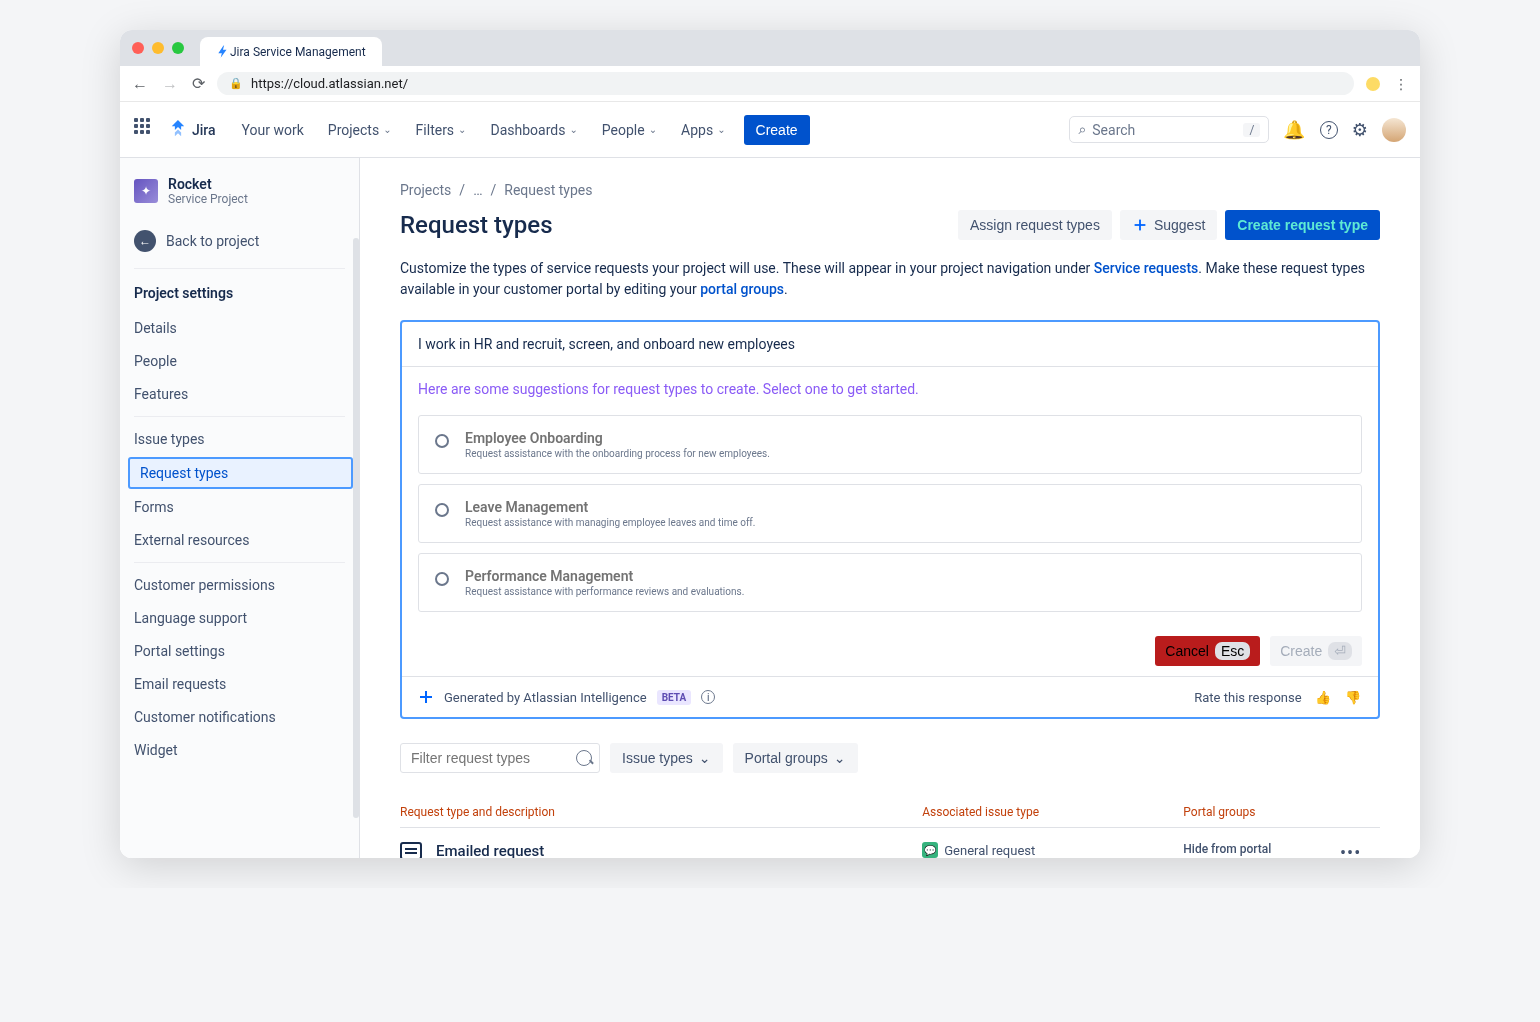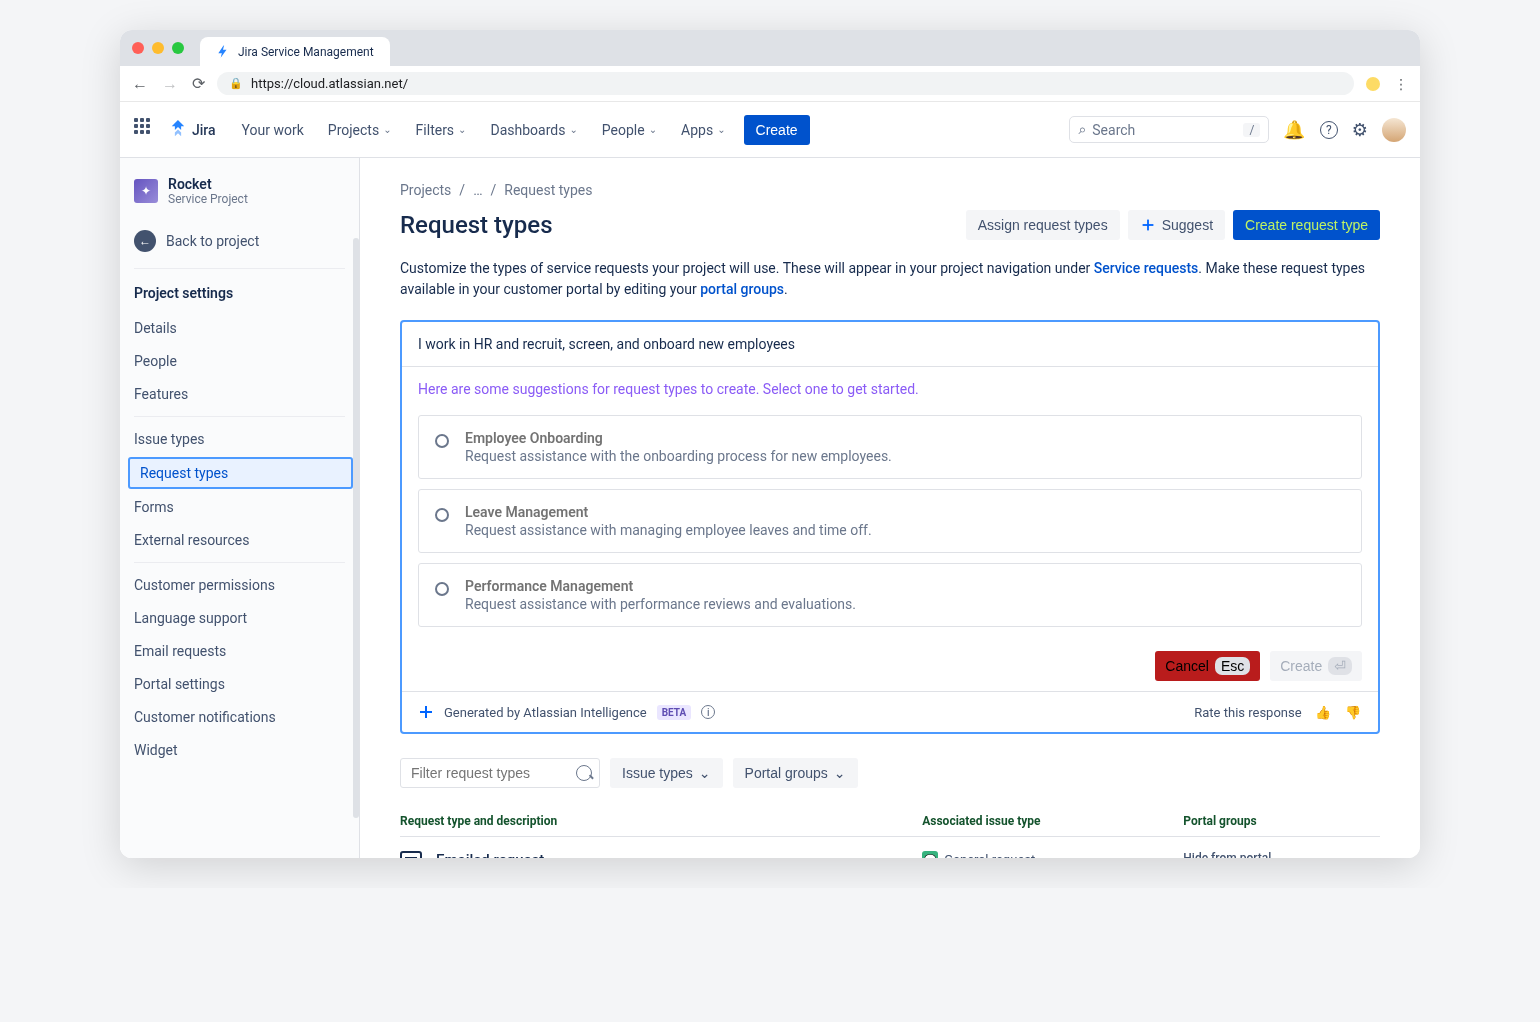--- a/index.html
+++ b/index.html
@@ -6,21 +6,21 @@
   body { font-family: -apple-system, BlinkMacSystemFont, "Segoe UI", Roboto, sans-serif; background: #f4f5f7; color: #172B4D; font-size: 14px; }
   
   
   .browser-window { width: 1300px; margin: 30px auto; background: #fff; border-radius: 12px; box-shadow: 0 8px 40px rgba(0,0,0,0.15); overflow: hidden; }
   .browser-tabbar { background: #dee1e6; height: 36px; display: flex; align-items: center; padding: 0 12px; position: relative; }
   .traffic-lights { display: flex; gap: 8px; margin-right: 16px; }
   .tl { width: 12px; height: 12px; border-radius: 50%; }
   .tl-red { background: #ff5f57; }
   .tl-yellow { background: #febc2e; }
   .tl-green { background: #28c840; }
-  .browser-tab { background: #fff; padding: 8px 16px; border-radius: 8px 8px 0 0; display: flex; align-items: center; gap: 8px; font-size: 12px; position: relative; top: 4px; }
+  .browser-tab { background: #fff; padding: 8px 16px; border-radius: 8px 8px 0 0; display: flex; align-items: center; font-size: 12px; position: relative; top: 4px; }
   .browser-tab svg { width: 14px; height: 14px; }
   
   .url-bar { background: #fff; height: 36px; display: flex; align-items: center; padding: 0 12px; gap: 12px; border-bottom: 1px solid #e8e8e8; }
   .url-nav { display: flex; gap: 14px; align-items: center; }
   .url-nav span { color: #5f6368; font-size: 16px; cursor: pointer; }
   .url-input-wrap { flex: 1; display: flex; align-items: center; background: #f1f3f4; border-radius: 16px; padding: 4px 12px; gap: 8px;}
   .url-input-wrap .lock { font-size: 11px; color: #5f6368;}
   .url-text { font-size: 13px; color: #202124;}
   .url-right { display:flex; gap: 14px; align-items:center;}
   .yellow-dot { width:14px; height:14px; border-radius:50%; background:#fddb65;}
@@ -60,52 +60,52 @@
   
   
   .main { flex:1; padding: 24px 40px; overflow-y:auto;}
   .breadcrumbs{ font-size:14px; color:#6b778c; display:flex; gap:8px;}
   .breadcrumbs span{ }
   .page-header{ display:flex; align-items:center; margin-top:12px;}
   .page-title{ font-size:24px; font-weight:500; color:#172b4d;}
   .header-actions{ margin-left:auto; display:flex; gap:8px;}
   .btn-subtle{ background:#f4f5f7; border:none; padding:7px 12px; border-radius:3px; color:#42526e; font-size:14px; font-weight:500;}
   .btn-subtle.suggest{ display:flex; gap:6px; align-items:center;}
-  .btn-primary{ background:#0052cc; color:#bef264; border:none; padding:7px 12px; border-radius:3px; font-size:14px; font-weight:400;}
+  .btn-primary{ background:#0052cc; color:#5eead4; border:none; padding:7px 12px; border-radius:3px; font-size:14px; font-weight:700;}
   .intro-text{ margin-top:18px; font-size:14px; color:#172b4d; line-height:1.5;}
   .intro-text a{ color:#0052cc; text-decoration:none; font-weight:500;}
   
   
   .ai-panel{ margin-top:20px; border:2px solid #4c9aff; border-radius:4px; position:relative;}
   .ai-panel::before{ content:""; position:absolute; inset:-3px; border-radius:6px; background:linear-gradient(90deg, rgba(101,84,192,0.15), rgba(0,184,217,0.12), rgba(255,196,0,0.1)); z-index:-1; filter:blur(1px);}
   .ai-prompt{ padding:14px 16px; border-bottom:1px solid #dfe1e6; font-size:14px;}
   .ai-instr{ padding:14px 16px 8px; font-size:14px; color:#8b5cf6;}
   .suggestion-list{ padding:0 16px 14px;}
   .suggestion{ border:1px solid #dfe1e6; border-radius:3px; padding:14px 16px; margin-top:10px; display:flex; gap:16px; align-items:flex-start;}
   .radio{ width:14px; height:14px; border:2px solid #6b778c; border-radius:50%; margin-top:4px; flex-shrink:0;}
   .sug-title{ font-weight:600; font-size:14px; color:#737373;}
-  .sug-desc{ font-size:14px; color:#6b778c; margin-top:2px;}
+  .sug-desc{ font-size:10px; color:#6b778c; margin-top:2px;}
   .ai-actions{ padding:10px 16px; display:flex; justify-content:flex-end; gap:10px;}
   .btn-cancel{ background:#b91c1c; border:none; padding:6px 10px; border-radius:3px; font-size:14px; display:flex; gap:6px; align-items:center;}
   .kbd{ background:#dfe1e6; padding:1px 6px; border-radius:7px; font-size:14px;}
   .btn-create-dis{ background:#f4f5f7; border:none; padding:6px 10px; border-radius:3px; font-size:14px; color:#a5adba; display:flex; gap:6px; align-items:center;}
   .ai-footer{ border-top:1px solid #dfe1e6; padding:12px 16px; display:flex; align-items:center; gap:10px; font-size:13px; color:#42526e;}
   .beta-badge{ background:#eae6ff; color:#5e4db2; font-size:10px; font-weight:700; padding:2px 5px; border-radius:3px;}
   .ai-footer-right{ margin-left:auto; display:flex; gap:14px; align-items:center;}
   
   
   .filter-row{ margin-top:24px; display:flex; gap:10px;}
   .filter-input{ border:1px solid #dfe1e6; border-radius:3px; padding:6px 30px 6px 10px; font-size:14px; width:200px; position:relative;}
   .filter-input-wrap{position:relative;}
   .filter-input-wrap::after{ content:""; position:absolute; right:8px; top:50%; transform:translateY(-50%); width:14px; height:14px; border:1.5px solid #6b778c; border-radius:50%;}
   .filter-input-wrap::before {content:""; position:absolute; right:6px; top:60%; width:5px; height:1.5px; background:#6b778c; transform:rotate(45deg); z-index:1;}
   .filter-btn{ background:#f4f5f7; border:none; padding:7px 12px; border-radius:3px; font-size:14px; color:#42526e; display:flex; gap:6px; align-items:center;}
   
   
-  .table-head{ margin-top:18px; display:flex; font-size:12px; color:#14532d; font-weight:700; padding:8px 0; border-bottom:1px solid #dfe1e6;}
+  .table-head{ margin-top:24px; display:flex; font-size:12px; color:#c2410c; font-weight:400; padding:8px 0; border-bottom:1px solid #dfe1e6;}
   .col1{ flex:2;} .col2{flex:1;} .col3{flex:0.6;} .col4{width:40px;}
   .table-row{ display:flex; padding:14px 0; align-items:flex-start;}
   .row-icon{ width:22px; height:18px; border:2px solid #172b4d; border-radius:3px; margin-right:14px; position:relative; flex-shrink:0;}
   .row-icon::after{ content:""; position:absolute; left:3px; right:3px; top:4px; height:2px; background:#172b4d; box-shadow: 0 4px 0 #172b4d;}
   .row-title{ font-weight:500; font-size:15px;}
   .issue-badge{ width:16px; height:16px; background:#36b37e; border-radius:3px; display:inline-flex; align-items:center;justify-content:center; color:#fff; font-size:10px; margin-right:6px;}
   .kebab{ color:#42526e; font-size:18px; letter-spacing:1px;}
   
   .sparkle { width:16px; height:16px; position:relative; display:inline-block;}
   .sparkle::before, .sparkle::after { content:""; position:absolute; background:#0065ff;}
@@ -232,22 +232,22 @@
       <div id="side-g2">
           <div class="side-item">Issue types</div>
           <div class="side-item active">Request types</div>
           <div class="side-item">Forms</div>
           <div class="side-item">External resources</div>
         </div>
       <hr class="side">
       <div id="side-g3">
           <div class="side-item">Customer permissions</div>
           <div class="side-item">Language support</div>
+          <div class="side-item">Portal settings</div>
           <div class="side-item">Email requests</div>
-          <div class="side-item">Portal settings</div>
           <div class="side-item">Customer notifications</div>
           <div class="side-item">Widget</div>
         </div>
     </div>
 
     <div class="main">
       <div class="breadcrumbs">
         <span>Projects</span>
         <span>/</span>
         <span>…</span>

